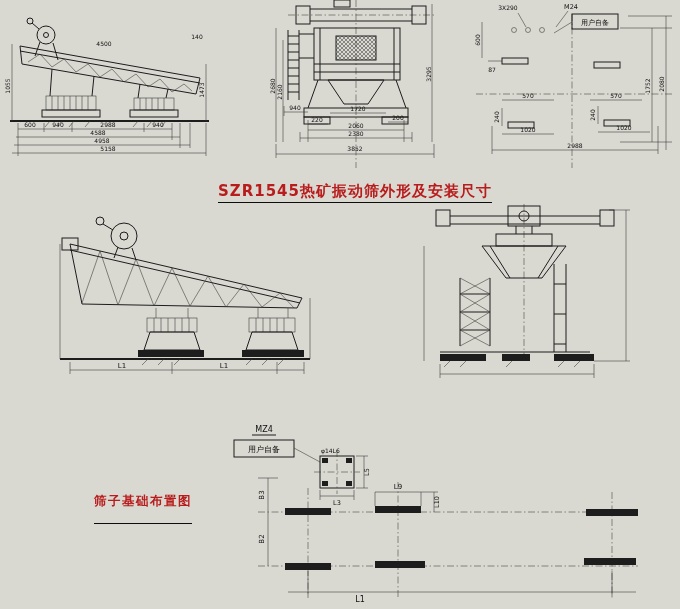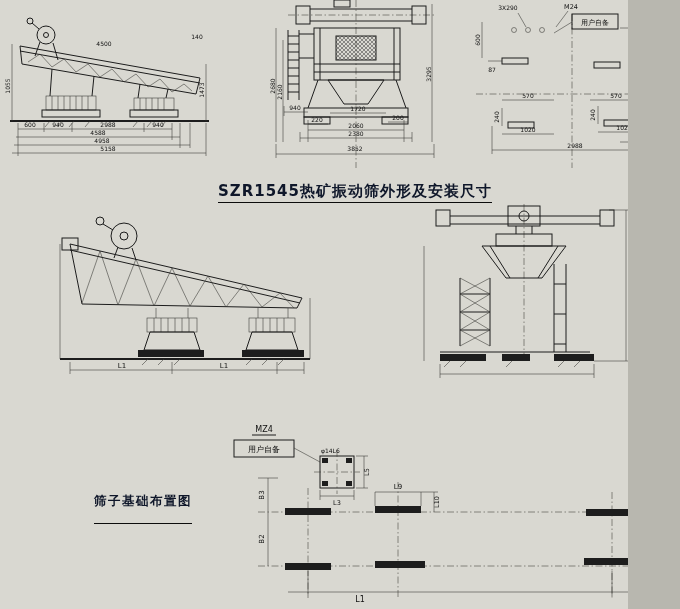--- a/index.html
+++ b/index.html
@@ -1,27 +1,27 @@
 <!DOCTYPE html>
 <html><head>
 <meta charset="utf-8">
 <style>
   *{margin:0;padding:0;box-sizing:border-box}
   body{background:#b8b7af}
-  .page{position:relative;width:628px;height:609px;background:#d9d8d1;overflow:hidden;
+  .page{position:relative;width:680px;height:609px;background:#d9d8d1;overflow:hidden;
         font-family:"DejaVu Sans",sans-serif}
   .page svg{position:absolute;overflow:visible}
   .ink{stroke:#1d1d1d;stroke-width:1;fill:none}
   .thick{stroke:#1d1d1d;stroke-width:1.8;fill:none}
   .thin{stroke:#33332f;stroke-width:.55;fill:none}
   .cl{stroke:#3a3a36;stroke-width:.55;fill:none;stroke-dasharray:7 2.5 1.5 2.5}
   .blk{fill:#1d1d1d;stroke:none}
   text{fill:#101010;font-family:"DejaVu Sans",sans-serif}
   .t6{font-size:6px}.t65{font-size:6.5px}.t7{font-size:7px}.t8{font-size:8px}
-  .caption{position:absolute;color:#0f172a;white-space:nowrap}
+  .caption{position:absolute;color:#b91c1c;white-space:nowrap}
   .cap1{left:218px;top:182px;font-size:15px;font-weight:bold;letter-spacing:1px;
         border-bottom:1.6px solid #0c0c0c;padding-bottom:1px}
   .cap2{left:180px;top:390px;font-size:13px;letter-spacing:.5px}
   .cap3{left:94px;top:493px;font-size:12.5px;font-weight:bold;letter-spacing:1.5px;
         border-bottom:1.6px solid #0c0c0c;padding-bottom:13px}
 </style>
 </head>
 <body>
 
 <div class="page">

